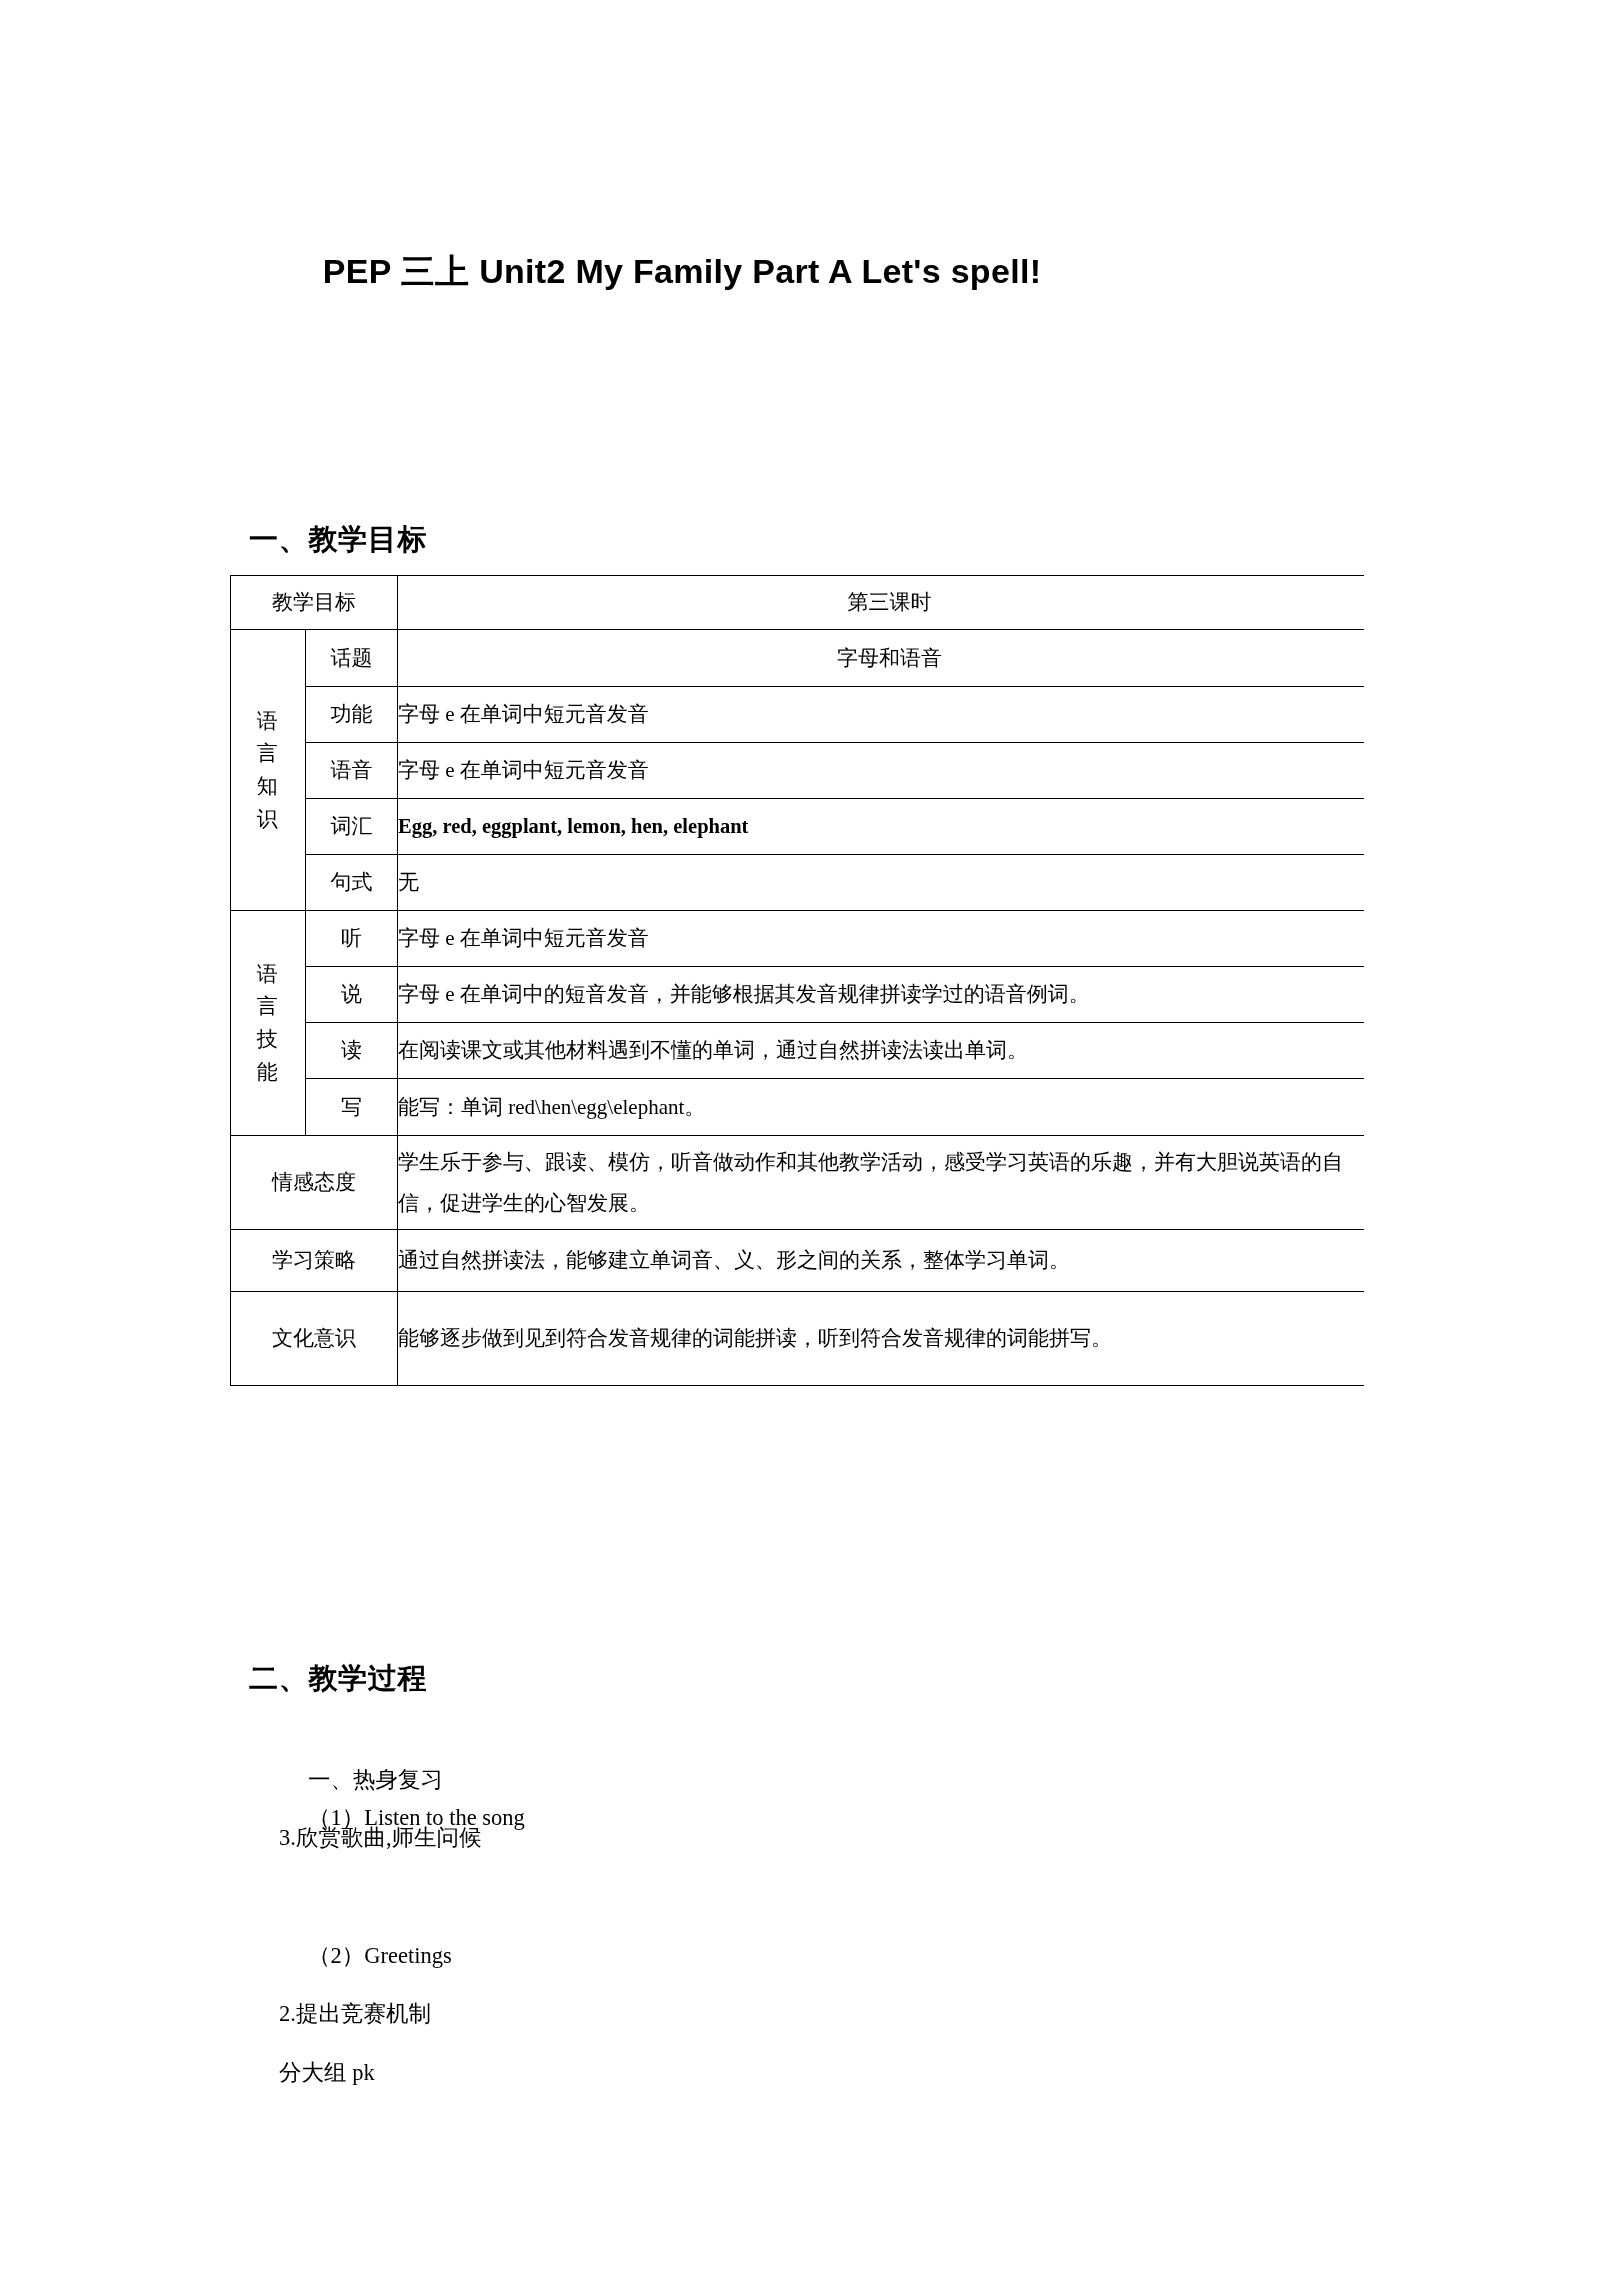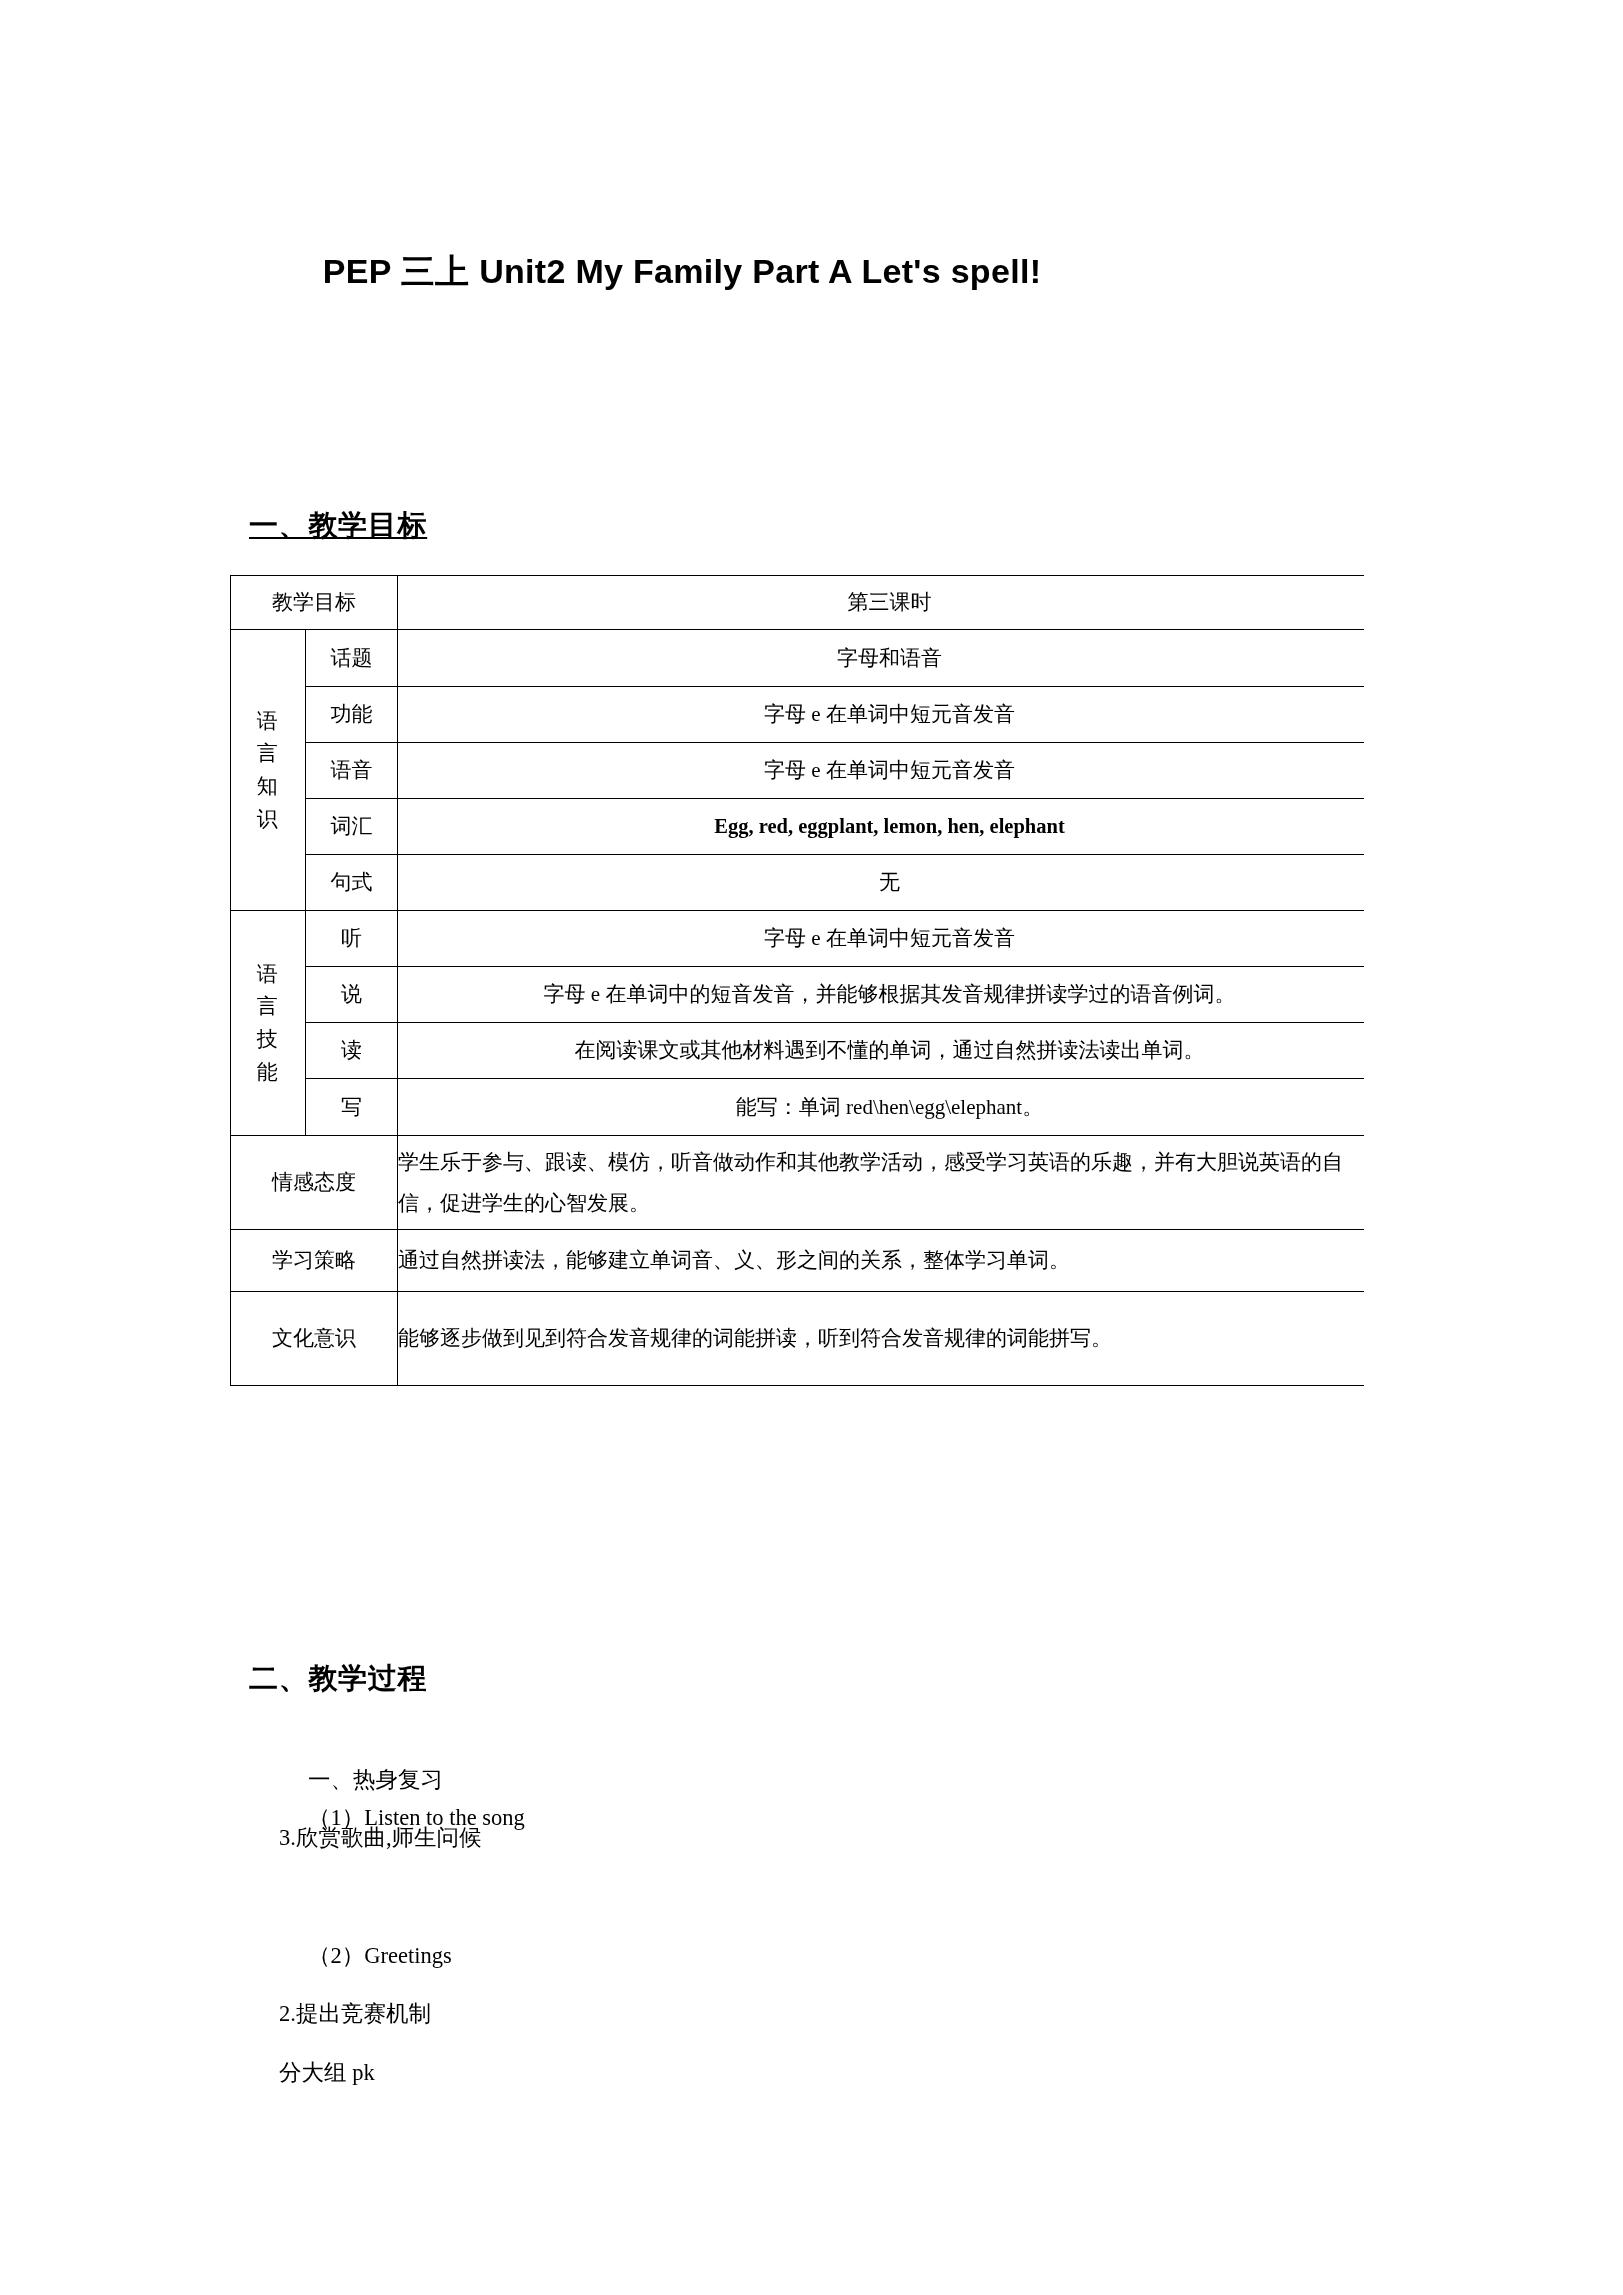--- a/index.html
+++ b/index.html
@@ -51,21 +51,21 @@
 
   
   .section-heading {
     position: absolute;
     left: 249px;
     font-family: "Liberation Serif", "DejaVu Serif", serif;
     font-weight: bold;
     font-size: 29px;
     letter-spacing: 0.7px;
   }
-  #heading-objectives { top: 506px; text-decoration: underline; }
+  #heading-objectives { top: 520px; }
   #heading-process { top: 1659px; }
 
   
   .goal-table {
     position: absolute;
     left: 230px;
     top: 575px;
     width: 1151px;
     border-collapse: collapse;
     table-layout: fixed;
@@ -93,21 +93,21 @@
   }
   .cell-label {
     text-align: center;
     padding: 4.1px 2.7px;
   }
   .cell-label-wide {
     text-align: center;
     padding: 4.1px 5.5px;
   }
   .cell-body {
-    text-align: center;
+    text-align: left;
     padding: 6.8px 12.3px;
   }
   .cell-center {
     text-align: center;
     padding: 6.8px 12.3px;
   }
   .cell-body-tall {
     text-align: left;
     padding: 9.5px 12.3px 12.3px 12.3px;
     line-height: 1.95;

